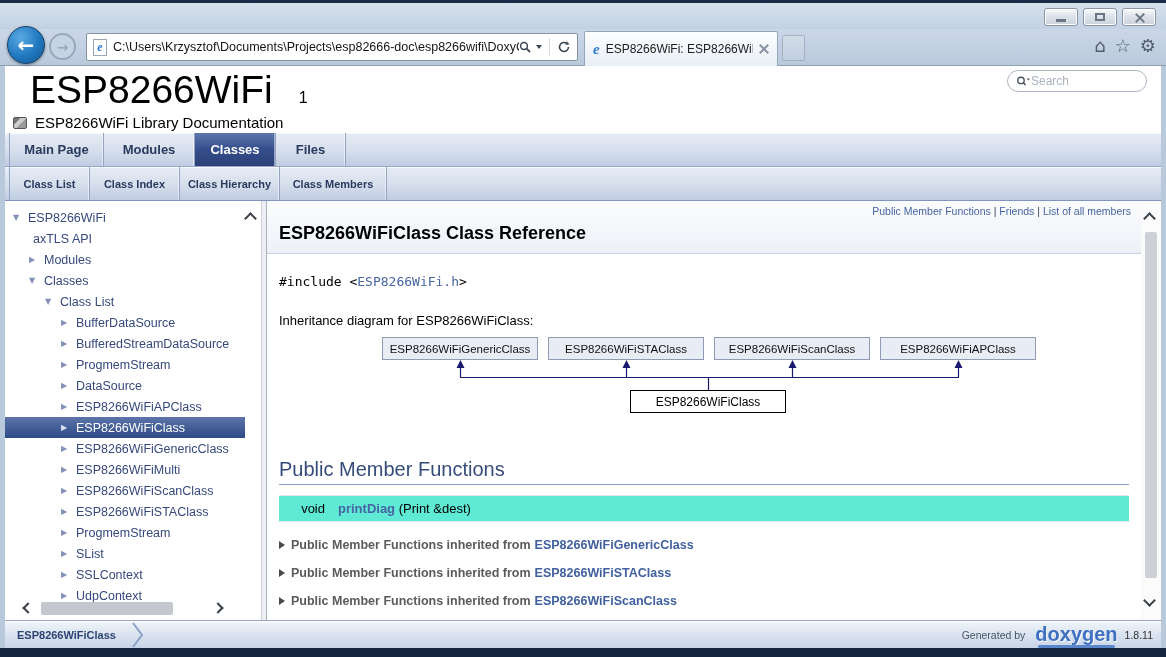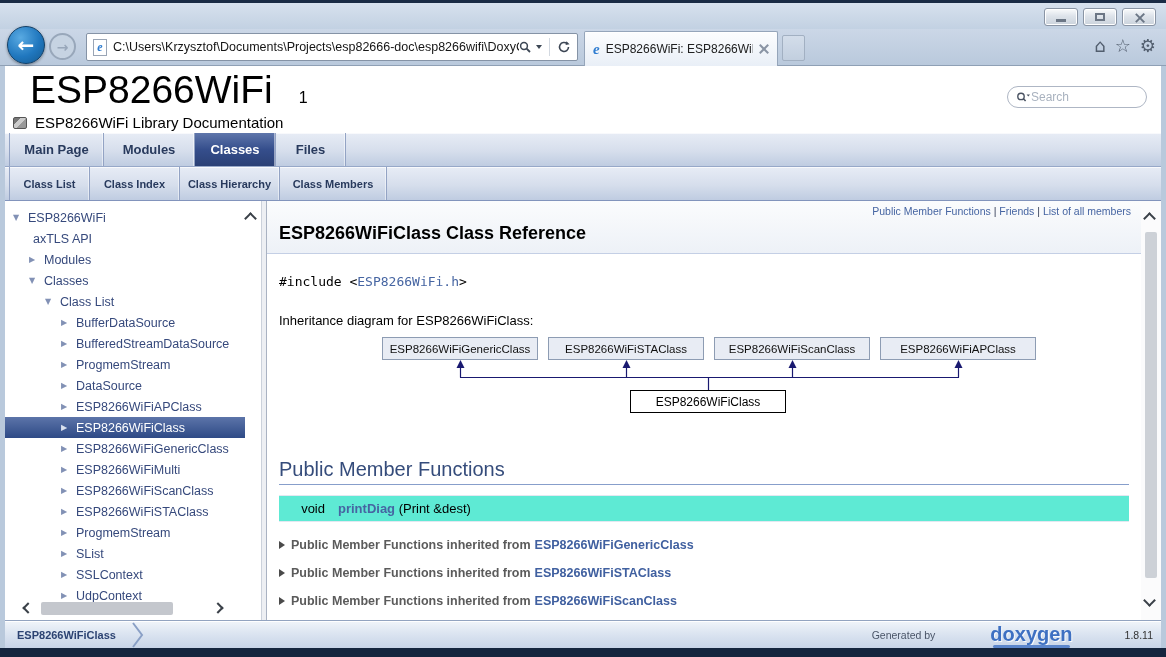--- a/index.html
+++ b/index.html
@@ -91,21 +91,21 @@
   #tabs1 .tab:nth-of-type(1){ width:95px; border-left:1px solid #93A3C4; margin-left:4px;}
   #tabs1 .tab:nth-of-type(2){ width:91px; }
   #tabs1 .tab:nth-of-type(3){ width:81px; }
   #tabs1 .tab:nth-of-type(4){ width:70px; }
   #tabs2 .tab:nth-of-type(1){ width:81px; border-left:1px solid #93A3C4; margin-left:4px;}
   #tabs2 .tab:nth-of-type(2){ width:90px; }
   #tabs2 .tab:nth-of-type(3){ width:100px;text-align:right; }
   #tabs2 .tab:nth-of-type(4){ width:107px; }
   .tab.active { background:linear-gradient(#5F76AB,#354E8C 50%,#2B4075); color:#fff; }
 
-  #searchbox { position:absolute; right:14px; top:20px; width:140px; height:22px; background:#fff;
+  #searchbox { position:absolute; right:14px; top:4px; width:140px; height:22px; background:#fff;
     border:1px solid #AEB6C4; border-radius:11px; display:flex; align-items:center; padding:0 8px; }
   #searchbox input { border:none; outline:none; width:90px; font-size:12px; color:#444;
     font-family:"Liberation Sans",sans-serif; background:transparent; }
   #searchbox input::placeholder { color:#A9B2BF; }
 
   
   #sidebar { position:absolute; left:0; top:135px; width:256px; height:419px; background:#fff; overflow:hidden; }
   #navtree { position:absolute; left:0; top:6px; width:236px; }
   .treerow { height:21px; display:flex; align-items:center; font-size:12.5px; color:#36497C; white-space:nowrap; }
   .treerow .arrow { width:15px; font-size:8px; color:#8291B5; flex:none;
@@ -172,21 +172,21 @@
   #inherited { margin-top:9px; }
   .inherit-row { height:28px; display:flex; align-items:center; font-size:12.5px; font-weight:bold; color:#5B5B5B; }
   .inherit-arrow { width:0; height:0; border-top:4.5px solid transparent; border-bottom:4.5px solid transparent;
     border-left:6px solid #4A4A4A; margin-right:6px; }
   .inherit-row a { color:#4060A0; text-decoration:none; margin-left:4px; }
 
   
   #breadcrumb { position:absolute; left:12px; top:0; height:28px; display:flex; align-items:center; }
   #breadcrumb .crumb { font-size:11px; font-weight:bold; color:#2C4372; }
   #breadcrumb svg { margin-left:16px; }
-  #footer-right { position:absolute; right:8px; top:0; height:28px; display:flex; align-items:center;gap:45px; }
+  #footer-right { position:absolute; right:8px; top:0; height:28px; display:flex; align-items:center; }
   #generated-by { font-size:10.5px; color:#4A5568; margin-right:7px; }
   #doxygen-logo { position:relative; font-size:20px; font-weight:bold; color:#3E70C2;
     text-shadow:1px 1px 0 rgba(255,255,255,.85); padding:0 3px 2px 3px; }
   #doxygen-logo::after { content:""; position:absolute; left:6px; right:6px; bottom:0; height:3px;
     background:#5C86CC; border-radius:2px; }
   #doxygen-version { font-size:10.5px; color:#333; margin-left:4px; }
 </style>
 </head>
 <body>
 

